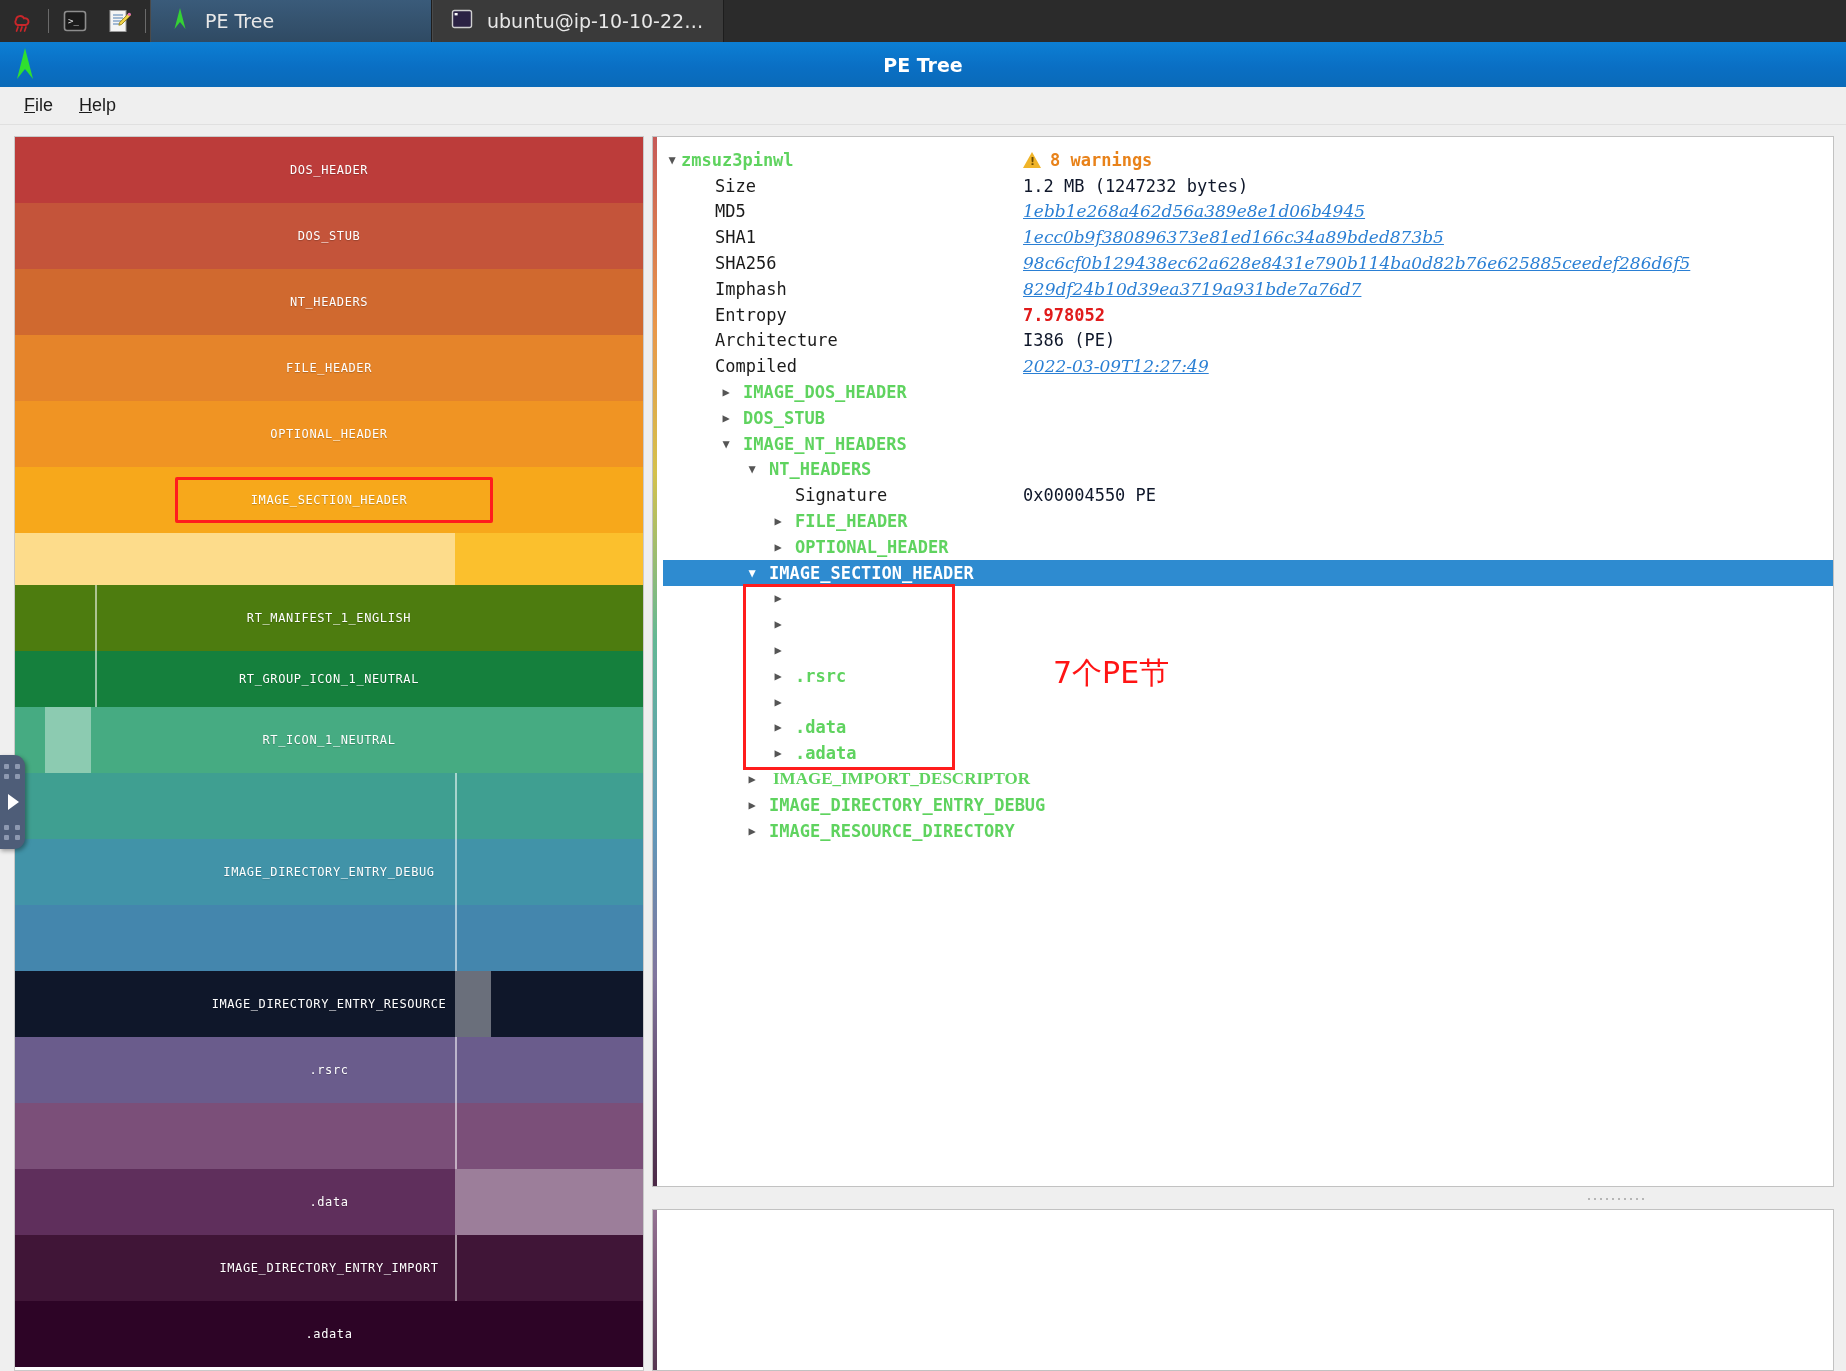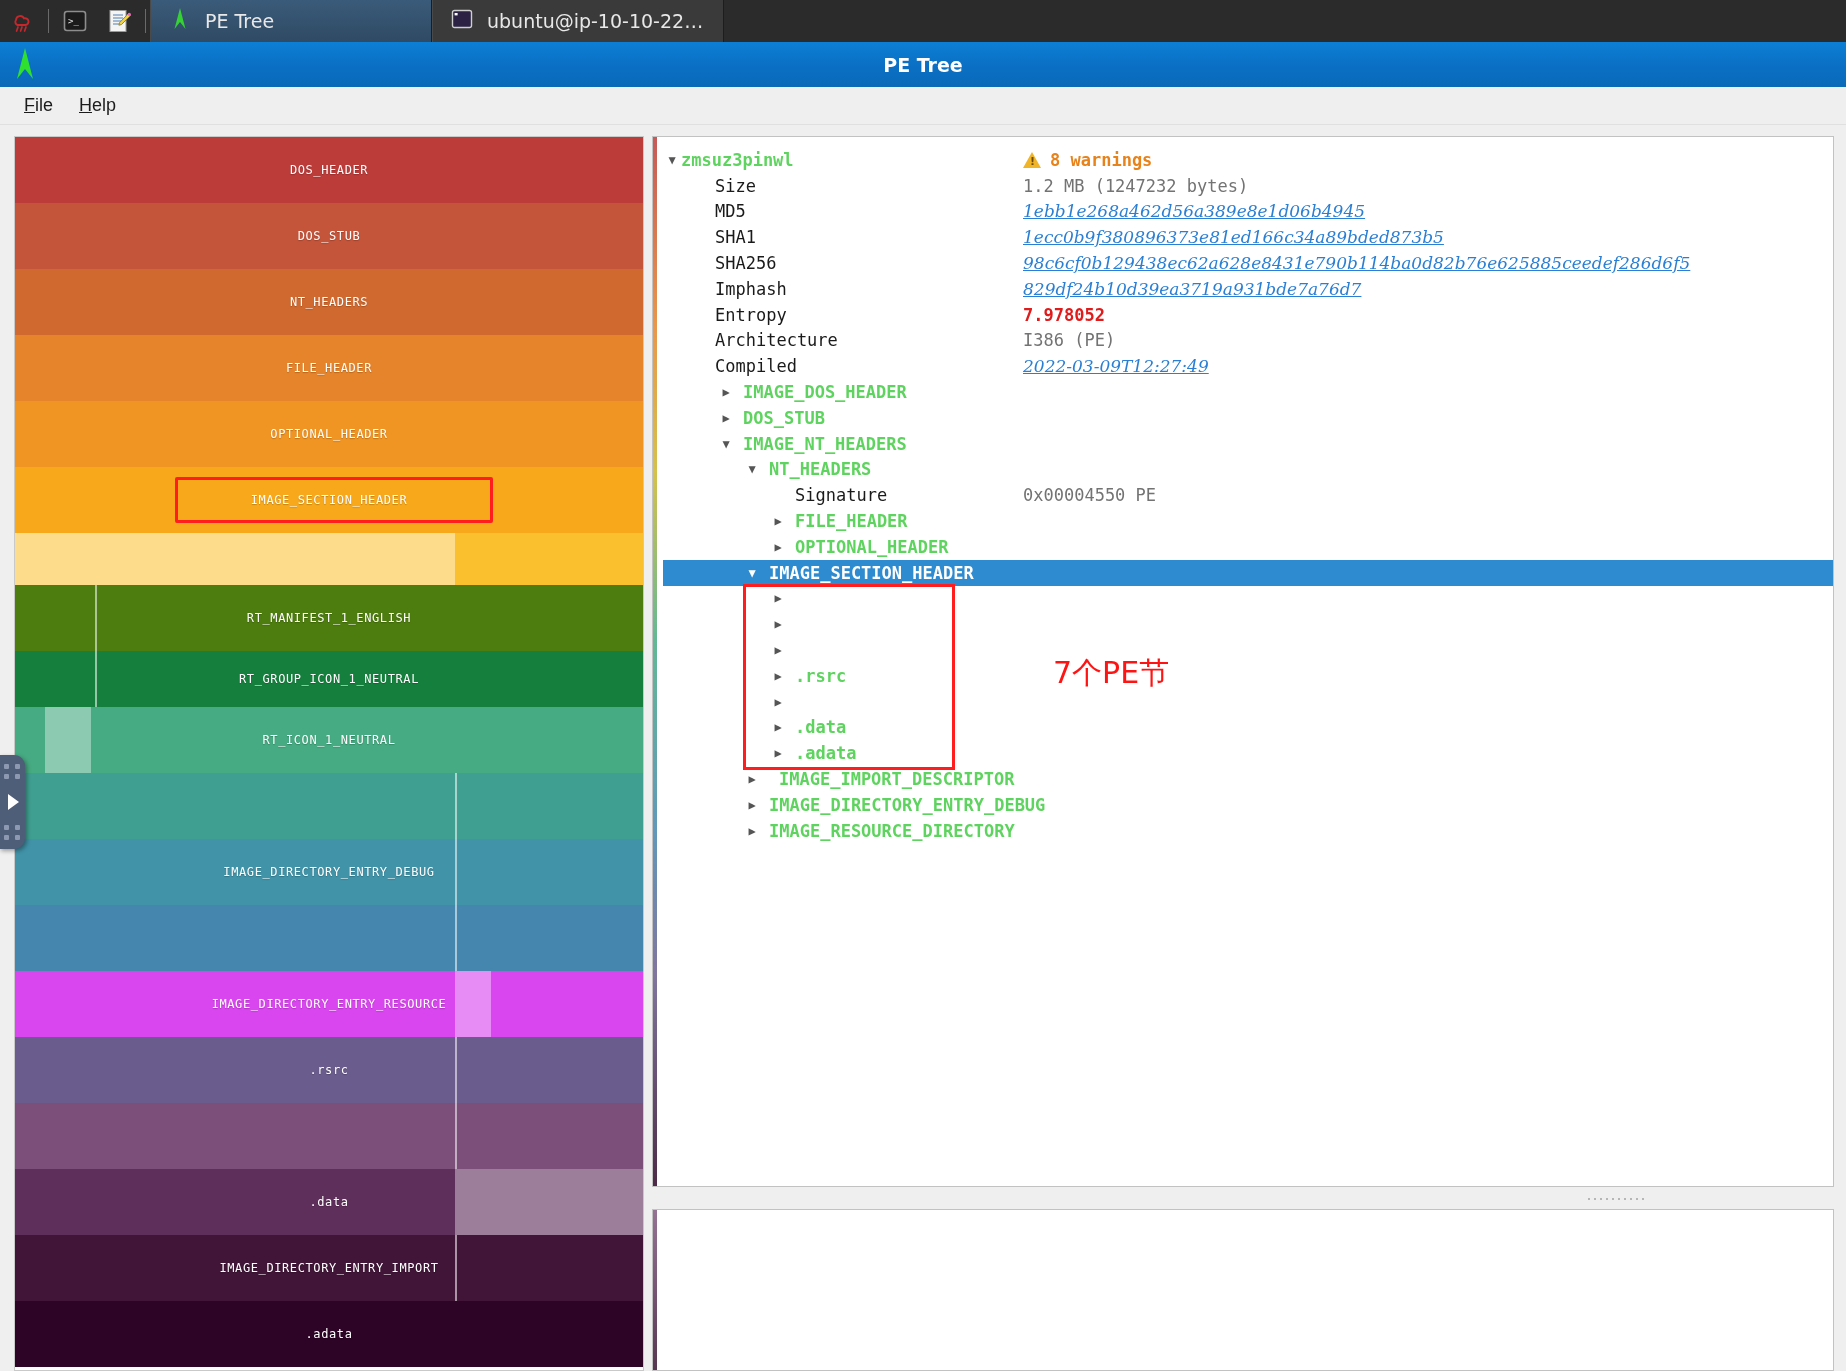--- a/index.html
+++ b/index.html
@@ -155,21 +155,21 @@
   .trow.selected { background: #2e8bd0; }
   .tw-arrow {
     flex: 0 0 auto; width: 18px; text-align: center;
     color: #555555; font-size: 12px; line-height: 1;
   }
   .trow.selected .tw-arrow { color: #ffffff; }
   .tw-key { color: #1a1a1a; }
   .tw-key.green { color: #5fd35f; font-weight: bold; }
   .trow.selected .tw-key.green { color: #ffffff; }
   .tw-val {
-    position: absolute; left: 360px; color: #737373;
+    position: absolute; left: 360px; color: #0f172a;
   }
   .tw-val.link {
     color: #2a7fd4; text-decoration: underline;
     font-style: italic; font-family: "DejaVu Serif", serif; font-size: 17px;
   }
   .tw-val.warn { color: #e8821a; font-weight: bold; }
   .tw-val.entropy { color: #e01b1b; font-weight: bold; }
 
   .warn-ico {
     display: inline-block; width: 0; height: 0; position: relative;
@@ -302,21 +302,21 @@
         <div class="tm-row" style="height: 66px; background: rgb(63, 159, 145);">
           <div class="tm-vline" style="left: 440px;"></div>
         </div>
         <div class="tm-row" style="height: 66px; background: rgb(65, 147, 168);">
           <div class="tm-vline" style="left: 440px;"></div>
           <span class="tm-label">IMAGE_DIRECTORY_ENTRY_DEBUG</span>
         </div>
         <div class="tm-row" style="height: 66px; background: rgb(68, 134, 173);">
           <div class="tm-vline" style="left: 440px;"></div>
         </div>
-        <div class="tm-row" style="height: 66px; background: #d946ef;">
+        <div class="tm-row" style="height: 66px; background: #0f172a;">
           <div class="tm-sub" style="left: 440px; width: 36px; background: rgba(255, 255, 255, 0.38);"></div>
           <span class="tm-label">IMAGE_DIRECTORY_ENTRY_RESOURCE</span>
         </div>
         <div class="tm-row" style="height: 66px; background: rgb(106, 92, 140);">
           <div class="tm-vline" style="left: 440px;"></div>
           <span class="tm-label">.rsrc</span>
         </div>
         <div class="tm-row" style="height: 66px; background: rgb(123, 79, 121);">
           <div class="tm-vline" style="left: 440px;"></div>
         </div>
@@ -471,21 +471,21 @@
           <span class="tw-key green" style="margin-left: 8px;">.data</span>
         </div>
         <div class="trow">
           <span style="display: inline-block; width: 106px;"></span>
           <span class="tw-arrow">▶</span>
           <span class="tw-key green" style="margin-left: 8px;">.adata</span>
         </div>
         <div class="trow">
           <span style="display: inline-block; width: 80px;"></span>
           <span class="tw-arrow">▶</span>
-          <span class="tw-key green" style="margin-left: 18px;">IMAGE_IMPORT_DESCRIPTOR</span>
+          <span class="tw-key green" style="margin-left: 12px; font-family: Liberation Serif, serif;">IMAGE_IMPORT_DESCRIPTOR</span>
         </div>
         <div class="trow">
           <span style="display: inline-block; width: 80px;"></span>
           <span class="tw-arrow">▶</span>
           <span class="tw-key green" style="margin-left: 8px;">IMAGE_DIRECTORY_ENTRY_DEBUG</span>
         </div>
         <div class="trow">
           <span style="display: inline-block; width: 80px;"></span>
           <span class="tw-arrow">▶</span>
           <span class="tw-key green" style="margin-left: 8px;">IMAGE_RESOURCE_DIRECTORY</span>

